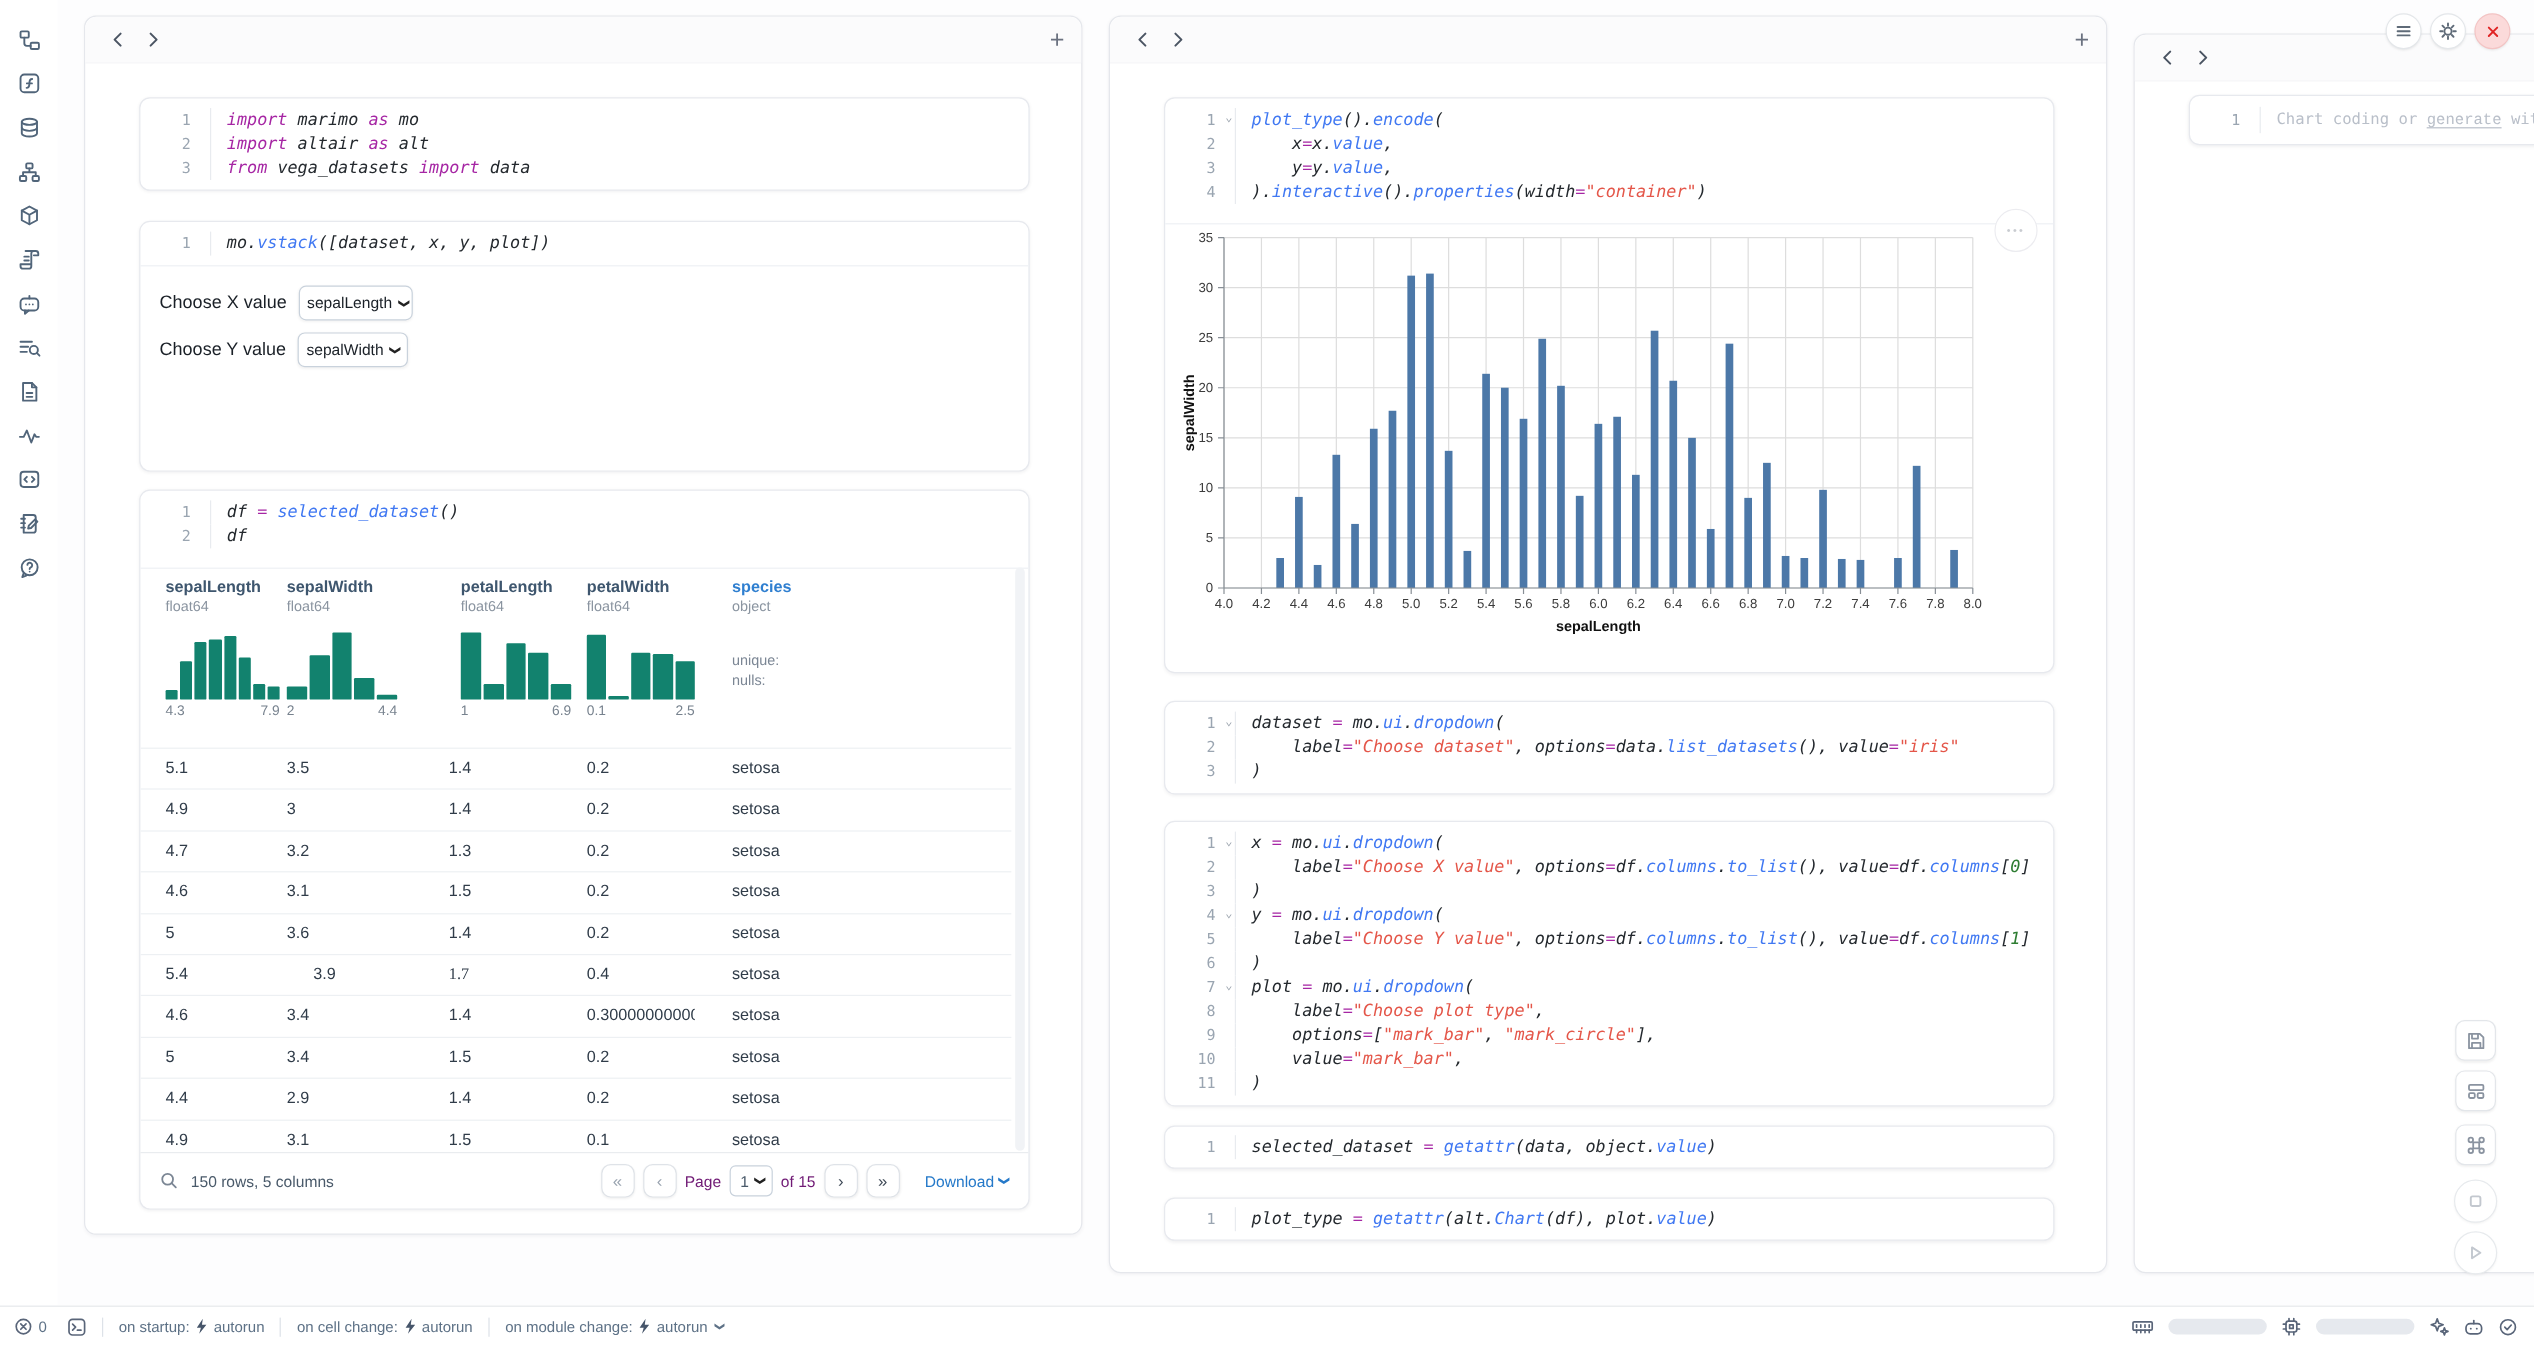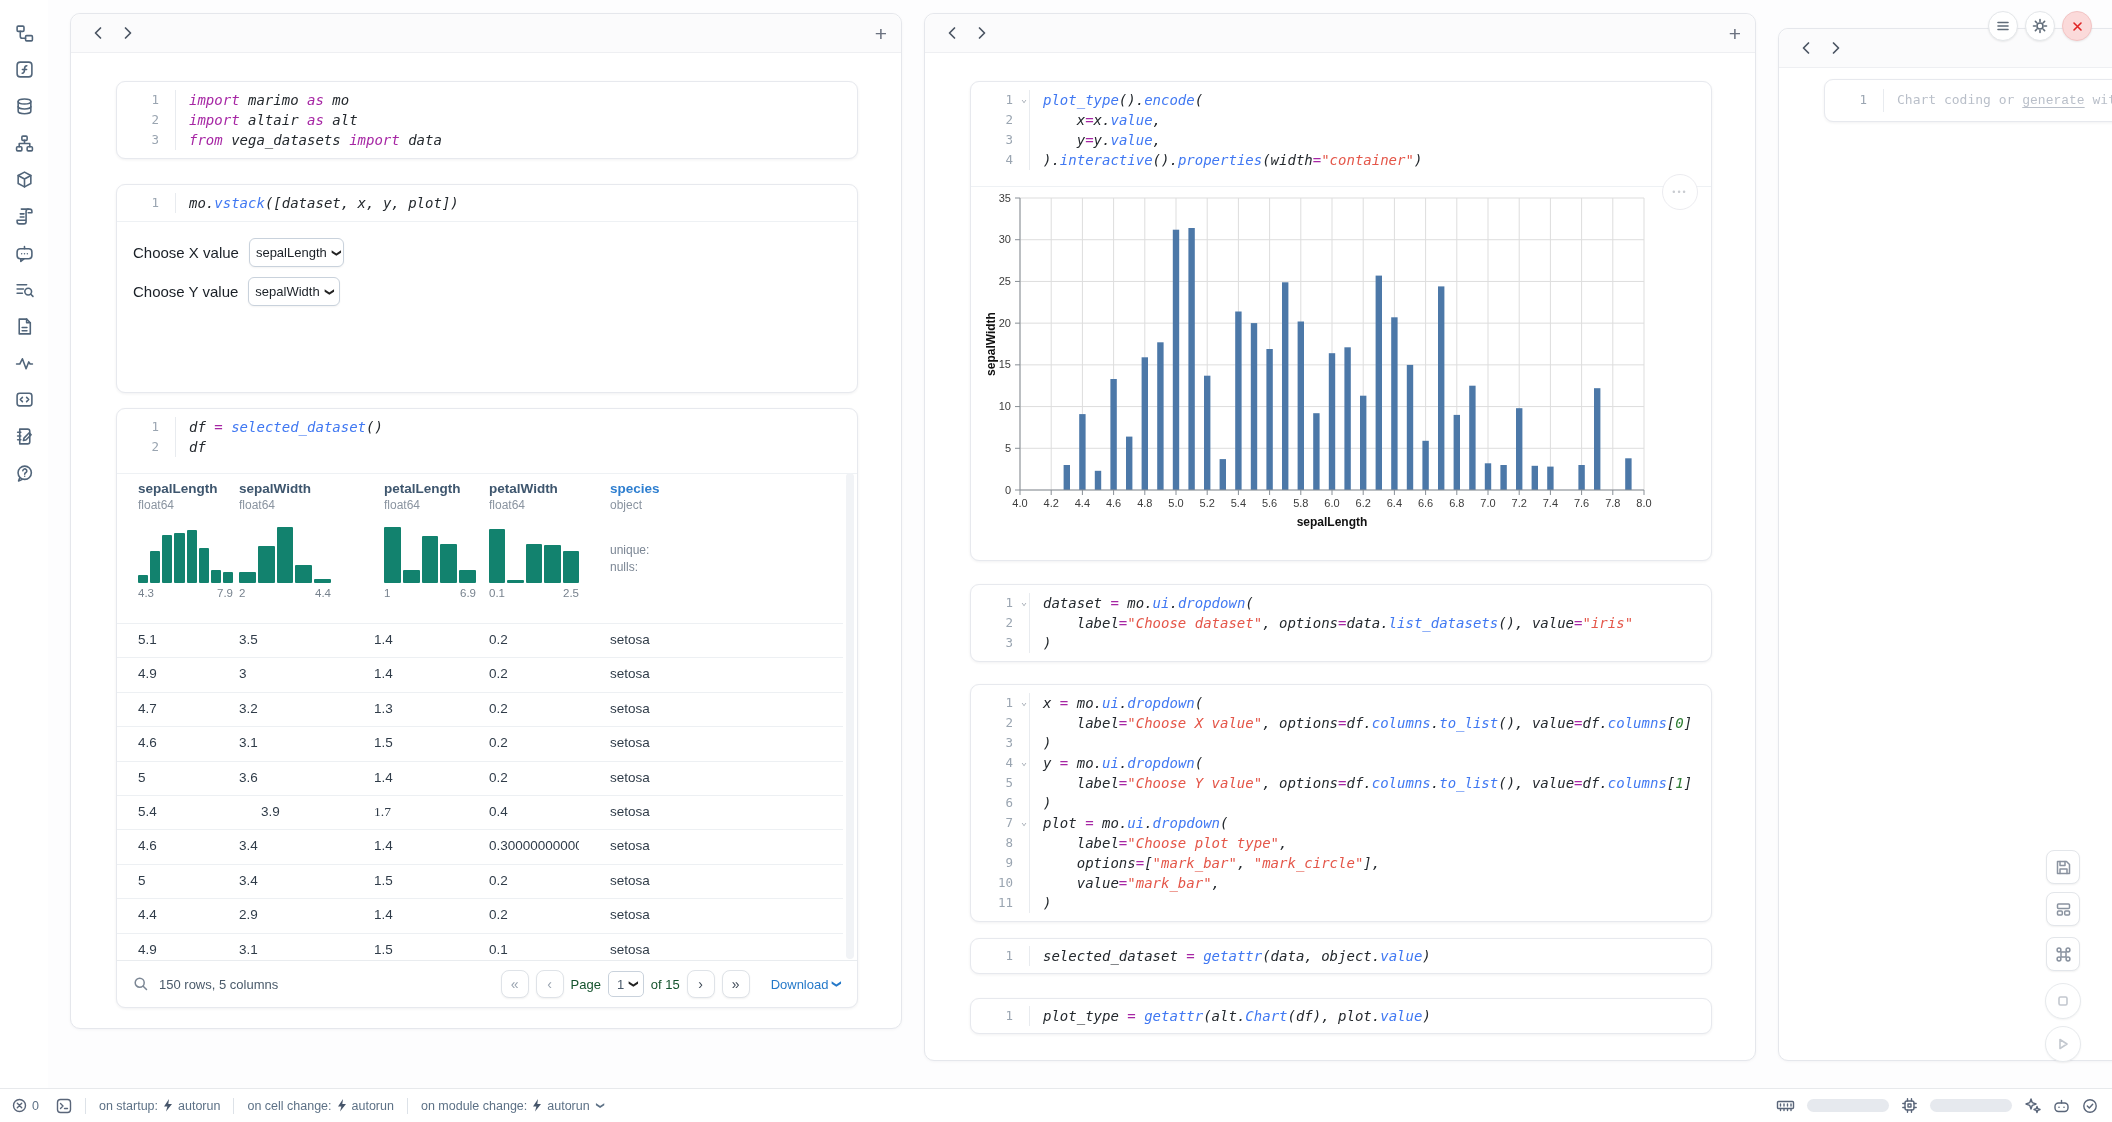--- a/index.html
+++ b/index.html
@@ -44,21 +44,21 @@
   .mm{display:flex;justify-content:space-between;color:#77828e;font-size:11.5px;margin-top:4px;}
   .colmeta{margin-top:30px;font-size:12px;color:#7b8694;line-height:17px;white-space:nowrap;}
   .trow{position:relative;height:33.4px;border-top:1px solid #edf0f3;}
   .tcell{position:absolute;top:8px;font-size:13.5px;color:#303c49;white-space:nowrap;overflow:hidden;}
   .vscroll{position:absolute;right:3px;top:64px;bottom:48px;width:8px;background:#f1f3f6;border-radius:4px;}
   .tbl-foot{position:absolute;left:0;right:0;bottom:0;height:46px;border-top:1px solid #e9ecef;display:flex;align-items:center;padding:0 16px;font-size:13px;color:#4a5a6a;}
   .tbl-foot .mag{margin-right:10px;display:flex;}
   .pager{margin-left:auto;display:flex;align-items:center;gap:7px;}
   .pgbtn{width:26px;height:26px;border:1px solid #dfe3e8;border-radius:8px;background:#fff;box-shadow:0 1px 2px rgba(0,0,0,.06);display:flex;align-items:center;justify-content:center;font-size:14px;color:#3f4a57;cursor:pointer;}
   .pgbtn.dim{color:#9aa4b0;}
-  .pglabel{color:#14532d;}
+  .pglabel{color:#701a75;}
   .pgsel{display:inline-flex;align-items:center;border:1px solid #c9d2dc;border-radius:5px;height:24px;padding:0 5px 0 8px;gap:6px;background:#fff;cursor:pointer;}
   .dl{margin-left:14px;color:#2579c9;display:flex;align-items:center;gap:5px;cursor:pointer;}
   .dl .chev{color:#2579c9;}
   
   .tick{font-family:"Liberation Sans",sans-serif;font-size:11px;fill:#3c3c3c;}
   .axis-title{font-family:"Liberation Sans",sans-serif;font-size:12px;font-weight:700;fill:#111;}
   .morebtn{position:absolute;width:34px;height:34px;border:1px solid #ececf0;border-radius:50%;background:#fff;display:flex;align-items:center;justify-content:center;color:#c9ccd1;font-size:9px;letter-spacing:2px;cursor:pointer;}
   
   .phline{display:flex;line-height:22px;font-family:"DejaVu Sans Mono","Liberation Mono",monospace;font-size:13px;}
   .ph{color:#b9bfc9;white-space:pre;padding-left:13px;}

